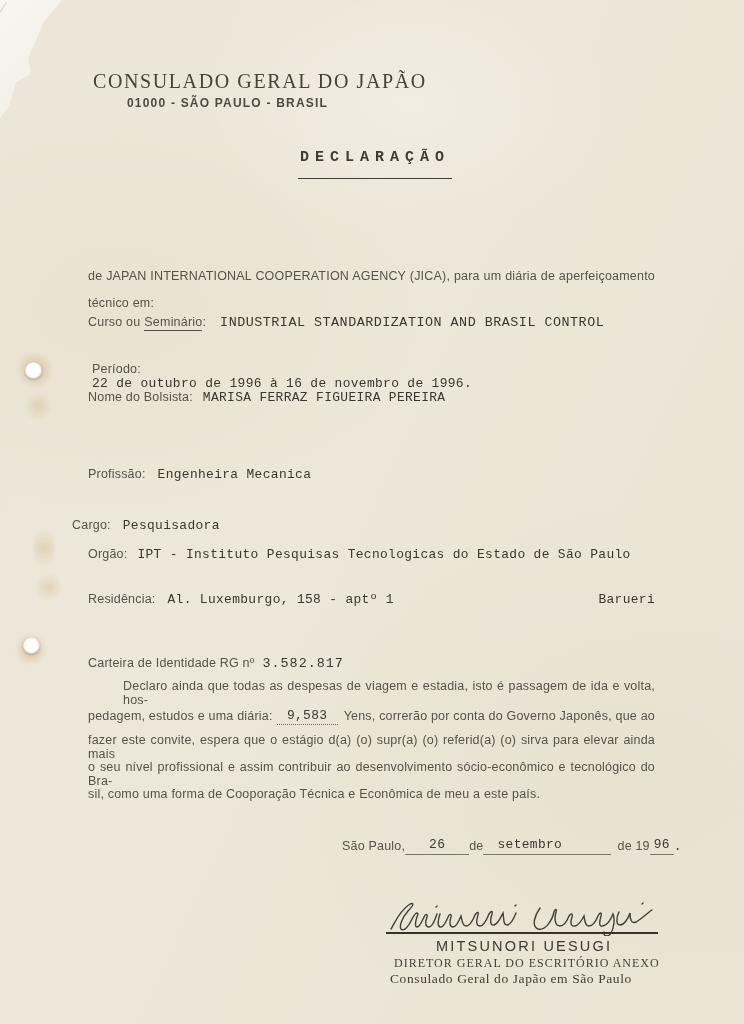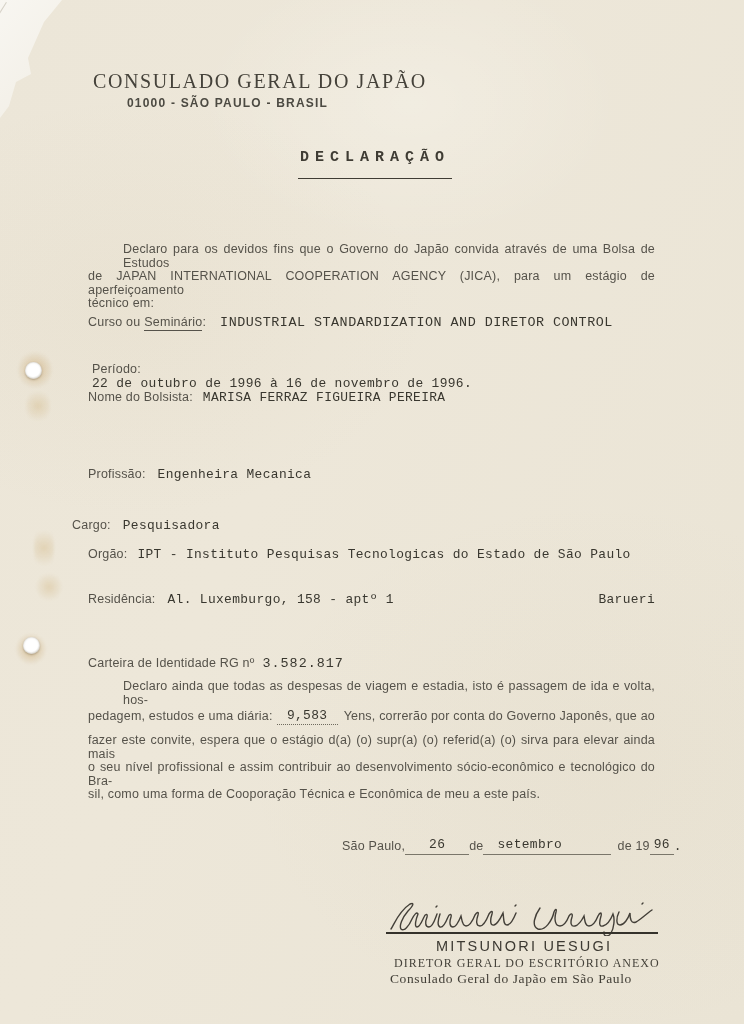--- a/index.html
+++ b/index.html
@@ -62,29 +62,28 @@
   <div class="abs stain s2" style="left:34px;top:525px;width:20px;height:46px;"></div>
   <div class="abs stain s2" style="left:36px;top:572px;width:26px;height:30px;"></div>
   <div class="abs stain s1" style="left:16px;top:632px;width:30px;height:34px;"></div>
   <div class="abs hole" style="left:23px;top:637px;"></div>
 
   <div class="abs lh-org" style="left:93px;top:70px;">CONSULADO GERAL DO JAPÃO</div>
   <div class="abs lh-addr" style="left:127px;top:96px;">01000 - SÃO PAULO - BRASIL</div>
 
   <div class="abs doc-title" style="left:298px;top:149px;">DECLARAÇÃO</div>
 
-  <div class="abs printed just-indent" style="left:123px;top:242px;">Declaro para os devidos fins que o Governo do Japão convida através de uma Bolsa de Estudos</div>
-  <div class="abs printed just" style="left:88px;top:269px;">de JAPAN INTERNATIONAL COOPERATION AGENCY (JICA), para um estágio de aperfeiçoamento</div>
+  <div class="abs printed just" style="left:88px;top:269px;">de JAPAN INTERNATIONAL COOPERATION AGENCY (JICA), para um diária de aperfeiçoamento</div>
   <div class="abs printed" style="left:88px;top:296px;">técnico em:</div>
 
   <div class="abs line" style="left:88px;top:315px;">
     <span class="printed">Curso ou</span>
     <span class="printed u" style="margin-left:4px;">Seminário</span>
     <span class="printed">:</span>
-    <span class="typed" style="margin-left:14px;font-size:13.4px;letter-spacing:0.5px;">INDUSTRIAL STANDARDIZATION AND DIRETOR CONTROL</span>
+    <span class="typed" style="margin-left:14px;font-size:13.4px;letter-spacing:0.5px;">INDUSTRIAL STANDARDIZATION AND BRASIL CONTROL</span>
   </div>
 
   <div class="abs line" style="left:88px;top:362px;flex-direction:column;">
     <span class="printed">Período:</span>
     <span class="typed" style="margin-left:4px;">22 de outubro de 1996 à 16 de novembro de 1996.</span>
   </div>
   <div class="abs line" style="left:88px;top:390px;">
     <span class="printed">Nome do Bolsista:</span>
     <span class="typed" style="margin-left:10px;">MARISA FERRAZ FIGUEIRA PEREIRA</span>
   </div>

